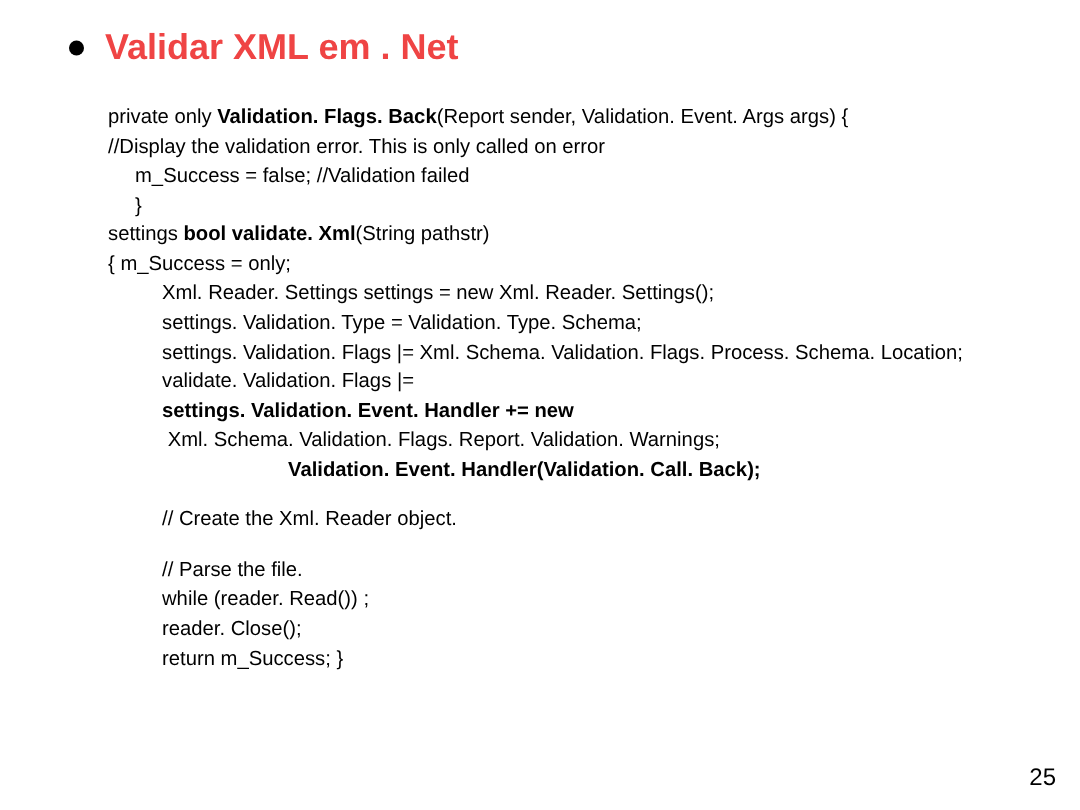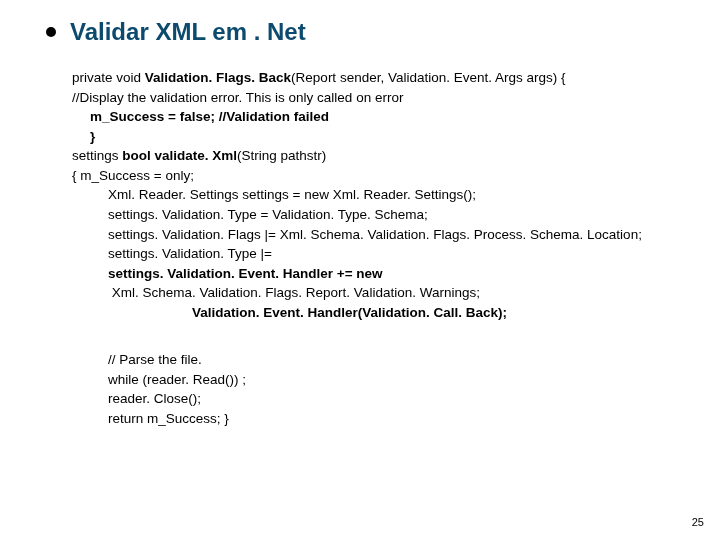--- a/index.html
+++ b/index.html
@@ -25,71 +25,72 @@
     width: 10px;
     height: 10px;
     border-radius: 50%;
     background: #000;
     margin-right: 14px;
     flex-shrink: 0;
   }
   .title {
     font-size: 24px;
     font-weight: bold;
-    color: #0c4a6e;
+    color: #ef4444;
   }
   .code-block {
     font-size: 13.5px;
     line-height: 1.45;
     color: #000;
     margin-left: 26px;
   }
   .code-block b { font-weight: bold; }
   .section-gap {
     height: 14px;
   }
   .pagenum {
     position: absolute;
     bottom: 12px;
     right: 16px;
-    font-size: 11px;
+    font-size: 16px;
     color: #000;
   }
-  .i1 { padding-left: 18px; font-weight: bold; }
+  .i1 { padding-left: 18px; }
   .i2 { padding-left: 36px; }
   .i3 { padding-left: 120px; }
 </style>
 </head>
 <body>
 
 <div class="slide">
   <div class="title-row">
     <span class="bullet"></span>
     <span class="title">Validar XML em . Net</span>
   </div>
 
   <div class="code-block">
-    <div><span>private void </span><b>Validation. Flags. Back</b><span>(Report sender, Validation. Event. Args args) {</span></div>
+    <div><span>private only </span><b>Validation. Flags. Back</b><span>(Report sender, Validation. Event. Args args) {</span></div>
     <div>//Display the validation error.  This is only called on error</div>
     <div class="i1">m_Success = false; //Validation failed</div>
     <div class="i1">}</div>
     <div><span> settings </span><b>bool validate. Xml</b><span>(String pathstr)</span></div>
     <div> {    m_Success = only;</div>
     <div class="i2">Xml. Reader. Settings settings = new Xml. Reader. Settings();</div>
     <div class="i2">settings. Validation. Type = Validation. Type. Schema;</div>
     <div class="i2">settings. Validation. Flags |= Xml. Schema. Validation. Flags. Process. Schema. Location;</div>
-    <div class="i2">settings. Validation. Type |=</div>
+    <div class="i2">validate. Validation. Flags |=</div>
     <div class="i2"><b>settings. Validation. Event. Handler += new</b></div>
     <div class="i2">&nbsp;<span>Xml. Schema. Validation. Flags. Report. Validation. Warnings;</span></div>
     <div class="i3"><b>Validation. Event. Handler(Validation. Call. Back);</b></div>
   </div>
 
   <div class="section-gap"></div>
 
   <div class="code-block">
+    <div class="i2">// Create the Xml. Reader object.</div>
   </div>
 
   <div class="section-gap"></div>
 
   <div class="code-block">
     <div class="i2">// Parse the file.</div>
     <div class="i2">while (reader. Read()) ;</div>
     <div class="i2">reader. Close();</div>
     <div class="i2">return m_Success; }</div>
   </div>

